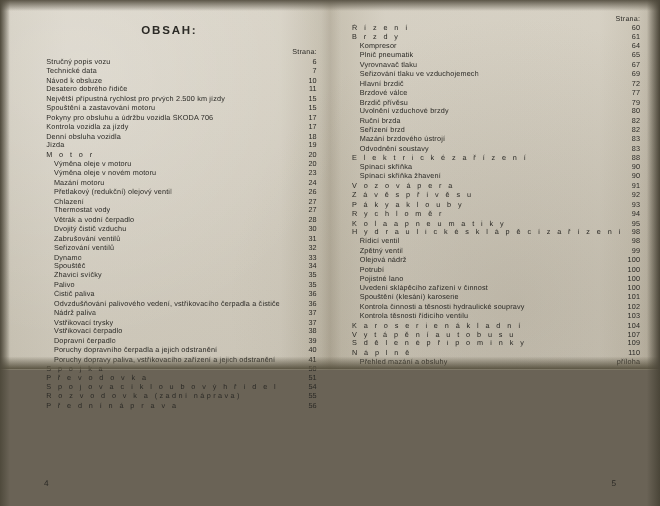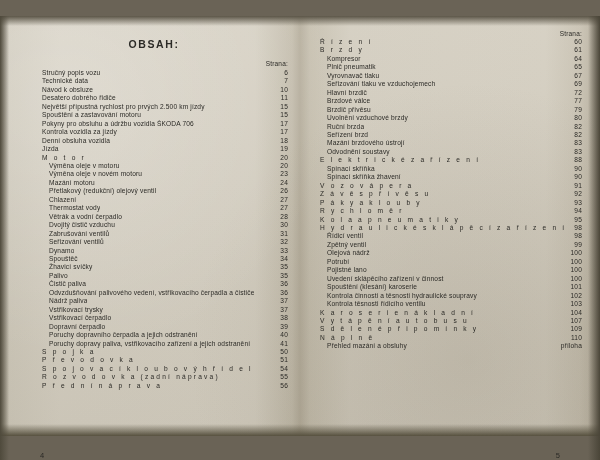--- a/index.html
+++ b/index.html
@@ -9,23 +9,23 @@
   body {
     width: 600px;
     height: 460px;
     background: #6a6356;
     font-family: "Liberation Sans", sans-serif;
     overflow: hidden;
   }
   .book {
     position: absolute;
     left: 0;
-    top: 16px;
+    top: 0;
     width: 600px;
-    height: 420px;
+    height: 336px;
     background: #cfc9ba;
     background-image:
       linear-gradient(to right,
         #b9b2a2 0px, #cdc7b8 10px, #d4cec0 60px,
         #d5cfc1 255px, #c3bcab 292px, #b4ac9a 300px,
         #c6bfae 310px, #d4cec0 350px, #d6d0c2 545px,
         #cac3b3 580px, #b5ad9c 600px);
   }
   .grain {
     position: absolute;

